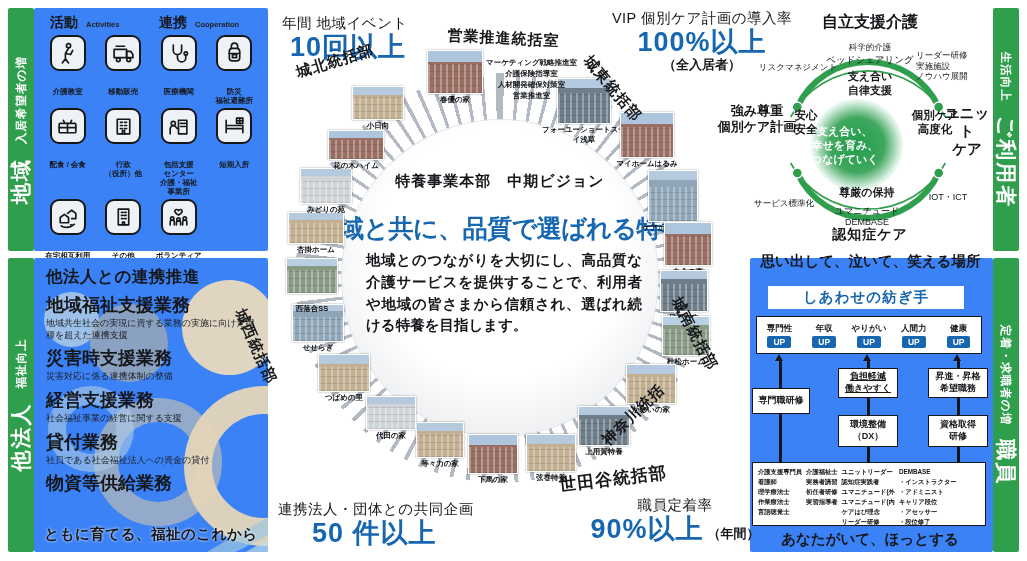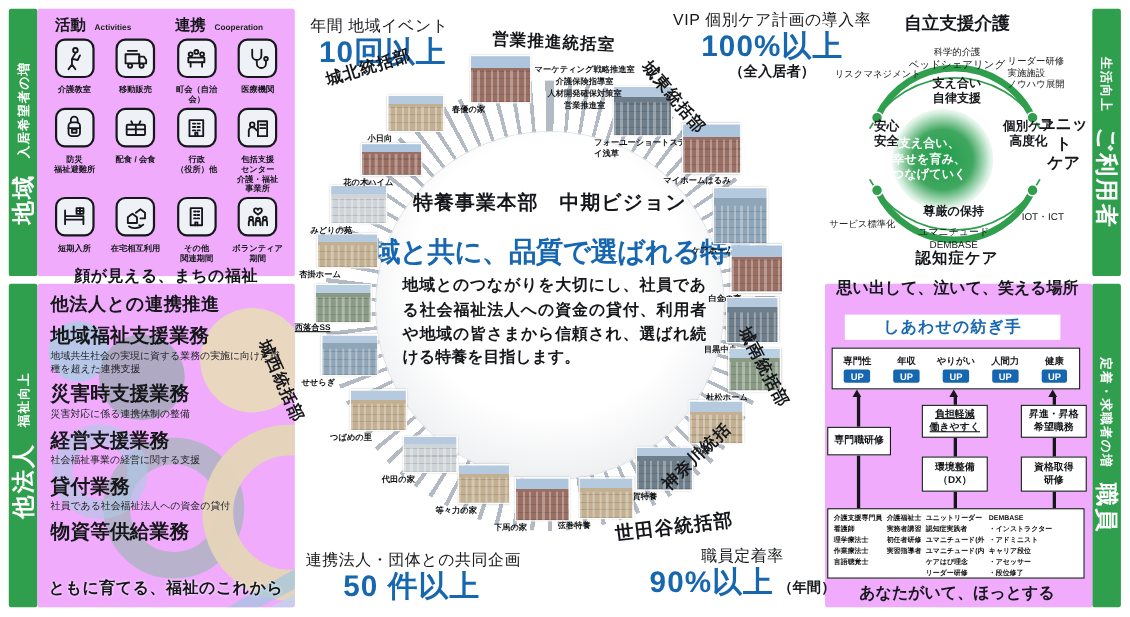--- a/index.html
+++ b/index.html
@@ -8,34 +8,34 @@
          font-family:"Liberation Sans","DejaVu Sans",sans-serif;color:#15171a;}
   
   .vbar{position:absolute;width:26px;background:#2f9e4d;border-radius:2px;}
   .vbar .vwrap{position:absolute;left:50%;top:50%;transform-origin:center;white-space:nowrap;
                display:flex;align-items:center;gap:14px;color:#fff;}
   .vbar.left .vwrap{transform:translate(-50%,-50%) rotate(-90deg);}
   .vbar.right .vwrap{transform:translate(-50%,-50%) rotate(90deg);}
   .vbar .big{font-size:21px;font-weight:bold;letter-spacing:2px;}
   .vbar .small{font-size:11.5px;font-weight:bold;letter-spacing:1px;}
   
-  .panel{position:absolute;background:#f0abfc;border-radius:2px;}
+  .panel{position:absolute;background:#3b82f6;border-radius:2px;}
   #panel-region{left:34px;top:8px;width:234px;height:243px;padding:6px 8px 4px;}
   #panel-partner{left:34px;top:258px;width:234px;height:294px;padding:8px 12px;overflow:hidden;}
   #panel-staff{left:750px;top:258px;width:243px;height:294px;}
   
   .group-headers{display:flex;}
   .group-headers .gh{width:50%;display:flex;align-items:baseline;gap:8px;padding-left:8px;}
   .gh .t{font-size:14px;font-weight:bold;}
   .gh .s{font-size:7.5px;font-weight:bold;color:#222;}
   #region-grid{display:grid;grid-template-columns:repeat(4,1fr);column-gap:4px;row-gap:3px;margin-top:3px;}
   .icon-cell{display:flex;flex-direction:column;align-items:center;}
   .icon-box{width:36px;height:36px;border:2px solid #15171a;border-radius:9px;
             display:flex;align-items:center;justify-content:center;background:#eef2f7;}
-  .icon-label{font-size:7.5px;font-weight:bold;text-align:center;white-space:pre-line;line-height:1.2;margin-top:6px;}
+  .icon-label{font-size:7.5px;font-weight:bold;text-align:center;white-space:pre-line;line-height:1.2;margin-top:16px;}
   .panel-tagline{font-size:14.5px;font-weight:bold;text-align:center;letter-spacing:.5px;}
   #panel-region .panel-tagline{margin-top:2px;}
   
   #panel-partner .deco{position:absolute;border-radius:50%;z-index:0;}
   .deco.c1{left:10px;top:34px;width:55px;height:55px;background:#aecbe4;opacity:.85;}
   .deco.c2{left:56px;top:46px;width:78px;height:78px;background:#9fa9b5;opacity:.8;}
   .deco.c3{left:148px;top:22px;width:95px;height:95px;background:#e8d9bd;opacity:.95;}
   .deco.d1{left:60px;top:140px;width:128px;height:128px;border:24px solid #aab4bf;opacity:.8;}
   .deco.d2{left:150px;top:128px;width:160px;height:160px;border:28px solid #e4d5b8;opacity:.95;}
   .deco.d3{left:14px;top:128px;width:86px;height:86px;border:18px solid #aecbe4;opacity:.6;}
@@ -50,21 +50,21 @@
   #panel-partner .panel-tagline{position:absolute;left:0;right:0;bottom:8px;z-index:1;text-shadow:0 0 3px #fff;}
   
   .tick-ring{position:absolute;left:295px;top:73px;width:410px;height:410px;border-radius:50%;
      background:repeating-conic-gradient(#9aa4b0 0deg 1.1deg,transparent 1.1deg 4.6deg);
      -webkit-mask:radial-gradient(closest-side,transparent 75%,#000 76%);
      mask:radial-gradient(closest-side,transparent 75%,#000 76%);opacity:.75;}
   .center-circle{position:absolute;left:342px;top:120px;width:316px;height:316px;border-radius:50%;
      background:radial-gradient(circle at 50% 42%,#ffffff 52%,#f1f2f4 72%,#dfe1e4 100%);
      box-shadow:0 0 0 1px #e0e3e8;}
   .center-title{position:absolute;left:340px;top:172px;width:320px;text-align:center;
-     font-size:18px;font-weight:bold;letter-spacing:1px;}
+     font-size:15px;font-weight:bold;letter-spacing:1px;}
   .center-heading{position:absolute;left:292px;top:212px;width:416px;text-align:center;
      font-size:25px;font-weight:bold;color:#1766b0;letter-spacing:-.5px;}
   .center-body{position:absolute;left:366px;top:250px;width:276px;font-size:14.5px;font-weight:bold;
      line-height:1.5;text-align:justify;}
   
   .metric{position:absolute;z-index:4;}
   .metric .lab{font-size:14.5px;font-weight:normal;letter-spacing:.5px;}
   .metric .val{font-size:27px;font-weight:bold;color:#1766b0;letter-spacing:1px;line-height:1.05;}
   .metric .note{font-size:13px;font-weight:bold;}
   #metric-1{left:282px;top:14px;}  #metric-1 .val{margin-left:8px;}
@@ -76,21 +76,21 @@
   .fac{position:absolute;z-index:3;border:1px solid #fff;box-shadow:0 0 2px rgba(0,0,0,.35);}
   .fac::after{content:"";position:absolute;left:0;right:0;top:32%;bottom:0;
      background:repeating-linear-gradient(90deg,rgba(255,255,255,.30) 0 2px,transparent 2px 6px),
                 repeating-linear-gradient(0deg,rgba(0,0,0,.12) 0 1px,transparent 1px 7px);}
   .fac.p0{background:linear-gradient(180deg,#adc6dd 0 26%,#9a6f63 26% 100%);}
   .fac.p1{background:linear-gradient(180deg,#b5cadf 0 18%,#8fa5b8 18% 100%);}
   .fac.p2{background:linear-gradient(180deg,#b5cadf 0 24%,#c3b092 24% 100%);}
   .fac.p3{background:linear-gradient(180deg,#b9cfe2 0 22%,#8a9b85 22% 100%);}
   .fac.p4{background:linear-gradient(180deg,#b5cadf 0 22%,#cfd4d8 22% 100%);}
   .fac.p5{background:linear-gradient(180deg,#b5cadf 0 20%,#6e7d8a 20% 100%);}
-  .fac-label{position:absolute;z-index:3;width:88px;text-align:left;font-size:7.5px;font-weight:600;color:#101113;}
+  .fac-label{position:absolute;z-index:3;width:88px;text-align:center;font-size:7.5px;font-weight:600;color:#101113;}
   .division{position:absolute;z-index:4;font-weight:bold;transform-origin:left top;letter-spacing:1px;white-space:nowrap;}
   #sales-items{position:absolute;left:486px;top:58px;z-index:4;font-size:7.5px;font-weight:600;
      text-align:center;line-height:1.45;color:#16181b;}
   
   .ringsvg{position:absolute;left:768px;top:40px;z-index:1;}
   .rlabel{position:absolute;z-index:2;white-space:pre-line;text-align:center;line-height:1.25;}
   .rl-b{font-weight:bold;}
   .glow{position:absolute;left:811px;top:99px;width:92px;height:92px;border-radius:50%;z-index:2;
      background:radial-gradient(circle,#1f9e4a 0%,#40a75f 42%,rgba(120,200,150,.28) 66%,rgba(120,200,150,0) 74%);
      display:flex;align-items:center;justify-content:flex-start;}
@@ -173,32 +173,20 @@
         <div class="icon-cell">
           <span class="icon-box">
             <svg viewBox="0 0 24 24" width="25" height="25" fill="none" stroke="#15171a" stroke-width="1.6" stroke-linecap="round" stroke-linejoin="round">
               <rect x="3" y="8" width="12" height="8"></rect>
               <path d="M15 10h4l2 3v3h-6zM5 5h8"></path>
               <circle cx="7" cy="18" r="1.8"></circle>
               <circle cx="17" cy="18" r="1.8"></circle>
             </svg>
           </span>
           <div class="icon-label">移動販売</div>
-        </div>
-        <div class="icon-cell">
-          <span class="icon-box">
-            <svg viewBox="0 0 24 24" width="25" height="25" fill="none" stroke="#15171a" stroke-width="1.6" stroke-linecap="round" stroke-linejoin="round">
-              <circle cx="7" cy="8" r="1.7"></circle>
-              <circle cx="17" cy="8" r="1.7"></circle>
-              <circle cx="12" cy="6" r="1.7"></circle>
-              <rect x="5" y="11" width="14" height="4"></rect>
-              <path d="M7 15v4M17 15v4"></path>
-            </svg>
-          </span>
-          <div class="icon-label">町会（自治会）</div>
         </div>
         <div class="icon-cell">
           <span class="icon-box">
             <svg viewBox="0 0 24 24" width="25" height="25" fill="none" stroke="#15171a" stroke-width="1.6" stroke-linecap="round" stroke-linejoin="round">
               <path d="M7 4v5a4 4 0 0 0 8 0V4M11 13v3a4 4 0 0 0 8 0v-2"></path>
               <circle cx="19" cy="12" r="1.6"></circle>
             </svg>
           </span>
           <div class="icon-label">医療機関</div>
         </div>
@@ -325,21 +313,21 @@
           </div>
         </div>
     </div>
     <div class="panel-tagline">ともに育てる、福祉のこれから</div>
   </div>
 
   <div class="tick-ring"></div>
   <div class="center-circle"></div>
   <div class="center-title">特養事業本部　中期ビジョン</div>
   <div class="center-heading">地域と共に、品質で選ばれる特養</div>
-  <div class="center-body">地域とのつながりを大切にし、社員である社会福祉法人への資金の貸付、利用者や地域の皆さまから信頼され、選ばれ続ける特養を目指します。</div>
+  <div class="center-body">地域とのつながりを大切にし、高品質な介護サービスを提供することで、利用者や地域の皆さまから信頼され、選ばれ続ける特養を目指します。</div>
 
   <div class="metric" id="metric-1">
     <div class="lab">年間 地域イベント</div>
     <div class="val">10回以上</div>
   </div>
   <div class="metric" id="metric-2">
     <div class="lab">VIP 個別ケア計画の導入率</div>
     <div class="val">100%以上</div>
     <div class="note">（全入居者）</div>
   </div>
@@ -374,20 +362,22 @@
   </svg>
   <div class="rlabel rl-b" style="left:795px;top:12px;width:150px;font-size:16px;">自立支援介護</div>
   <div class="rlabel" style="left:820px;top:42px;width:100px;font-size:8.5px;">科学的介護</div>
   <div class="rlabel" style="left:806px;top:54px;width:128px;font-size:9.5px;">ベッドシェアリング</div>
   <div class="rlabel" style="left:750px;top:62px;width:96px;font-size:8.5px;">リスクマネジメント</div>
   <div class="rlabel" style="left:916px;top:50px;width:76px;font-size:8.5px;text-align:left;">リーダー研修
 実施施設
 ノウハウ展開</div>
   <div class="rlabel rl-b" style="left:810px;top:70px;width:120px;font-size:11px;">支え合い
 自律支援</div>
+  <div class="rlabel rl-b" style="left:702px;top:103px;width:110px;font-size:13px;">強み尊重
+個別ケア計画</div>
   <div class="rlabel rl-b" style="left:786px;top:108px;width:40px;font-size:11.5px;">安心
 安全</div>
   <div class="glow">
       <div class="t">支え合い、
 幸せを育み、
 つなげていく</div>
     </div>
   <div class="rlabel rl-b" style="left:904px;top:108px;width:62px;font-size:11.5px;">個別ケア
 高度化</div>
   <div class="rlabel rl-b" style="left:938px;top:104px;width:58px;font-size:14.5px;">ユニット
@@ -495,21 +485,21 @@
       <div class="fac-label" style="left: 449px; top: 475px;">下馬の家</div>
       <div class="fac p2" style="left: 416px; top: 422px; width: 48px; height: 36px;"></div>
       <div class="fac-label" style="left: 396px; top: 459px;">等々力の家</div>
       <div class="fac p4" style="left: 366px; top: 396px; width: 50px; height: 34px;"></div>
       <div class="fac-label" style="left: 347px; top: 431px;">代田の家</div>
       <div class="fac p2" style="left: 318px; top: 354px; width: 52px; height: 38px;"></div>
       <div class="fac-label" style="left: 300px; top: 393px;">つばめの里</div>
       <div class="fac p1" style="left: 292px; top: 304px; width: 52px; height: 38px;"></div>
       <div class="fac-label" style="left: 274px; top: 343px;">せせらぎ</div>
       <div class="fac p3" style="left: 286px; top: 258px; width: 52px; height: 36px;"></div>
-      <div class="fac-label" style="left: 268px; top: 293px; text-decoration: underline;">西落合SS</div>
+      <div class="fac-label" style="left: 268px; top: 304px;">西落合SS</div>
       <div class="fac p2" style="left: 288px; top: 212px; width: 56px; height: 32px;"></div>
       <div class="fac-label" style="left: 272px; top: 245px;">杏掛ホーム</div>
       <div class="fac p4" style="left: 300px; top: 168px; width: 52px; height: 36px;"></div>
       <div class="fac-label" style="left: 282px; top: 205px;">みどりの苑</div>
       <div class="fac p0" style="left: 328px; top: 130px; width: 56px; height: 30px;"></div>
       <div class="fac-label" style="left: 312px; top: 161px;">花の木ハイム</div>
       <div class="fac p2" style="left: 352px; top: 86px; width: 52px; height: 34px;"></div>
       <div class="fac-label" style="left: 334px; top: 121px;">小日向</div>
     </div>
   <div id="div-layer">

